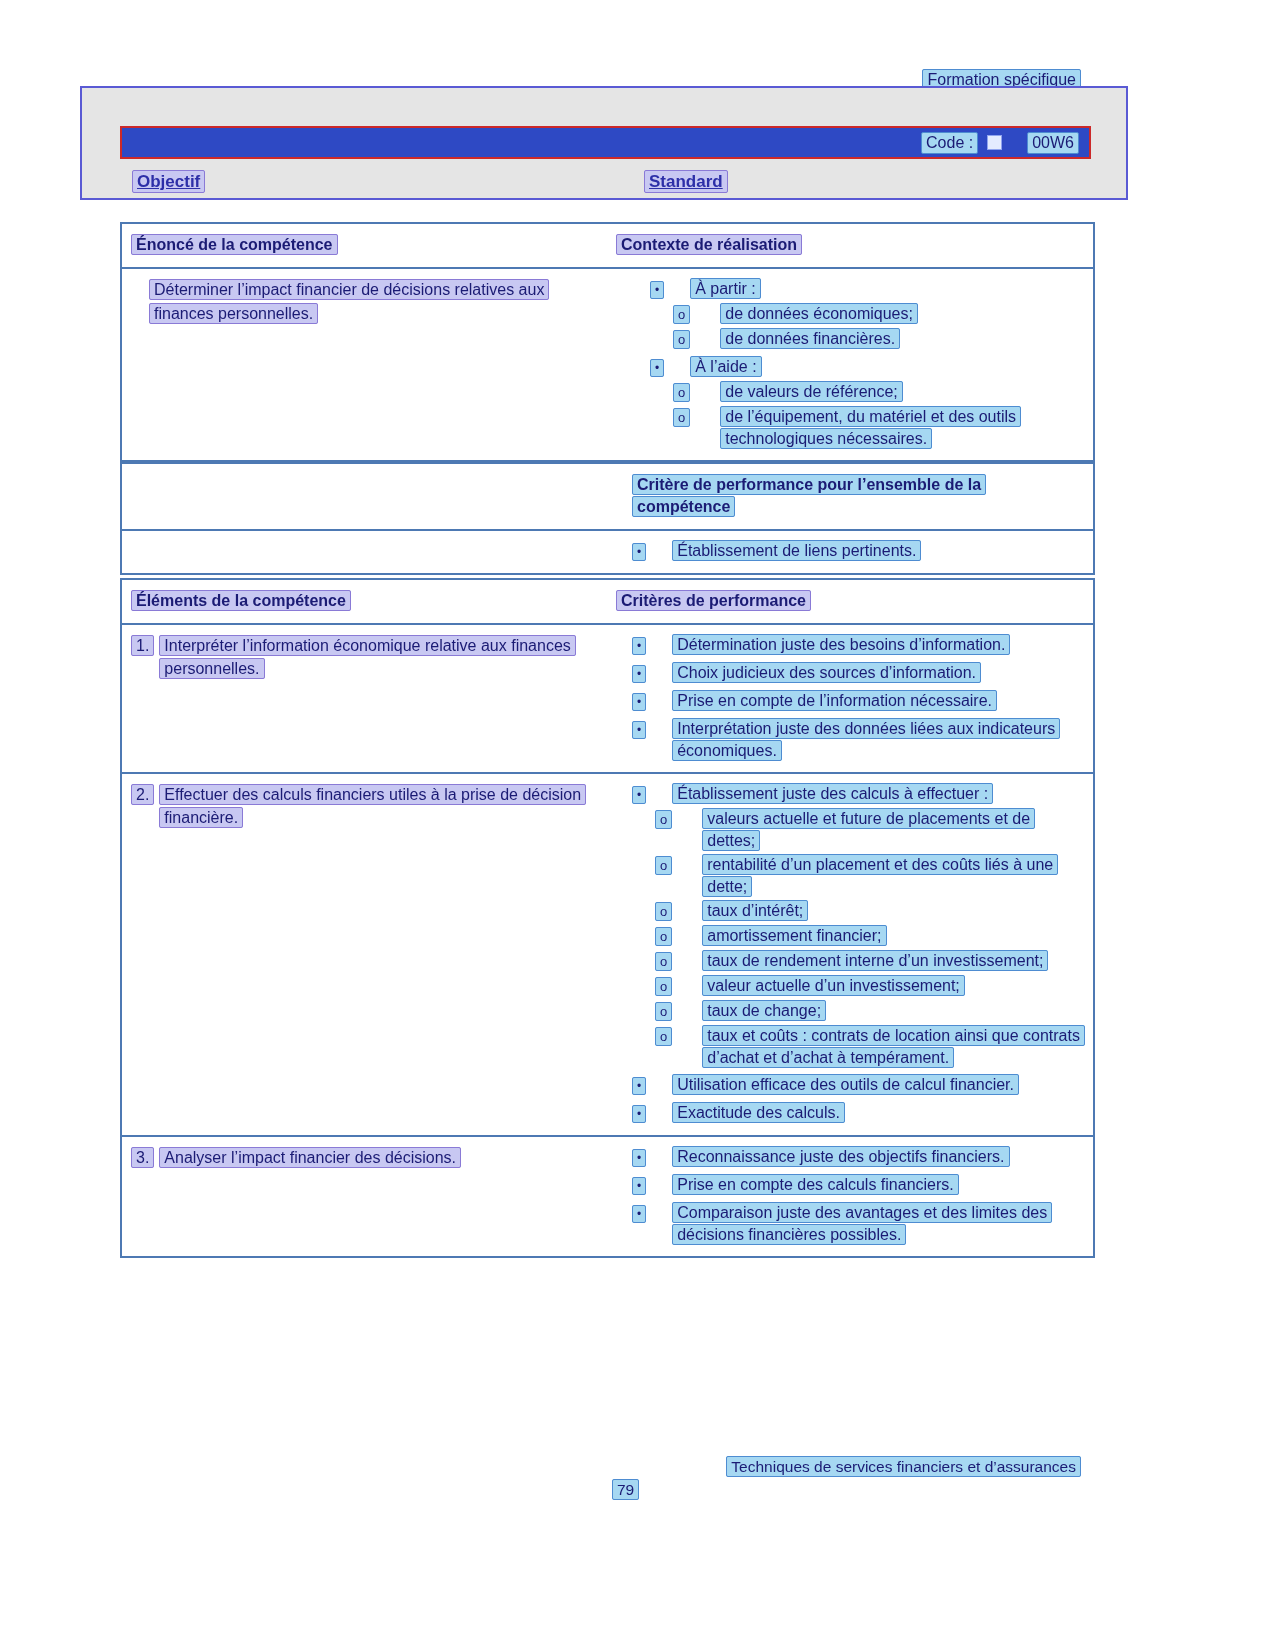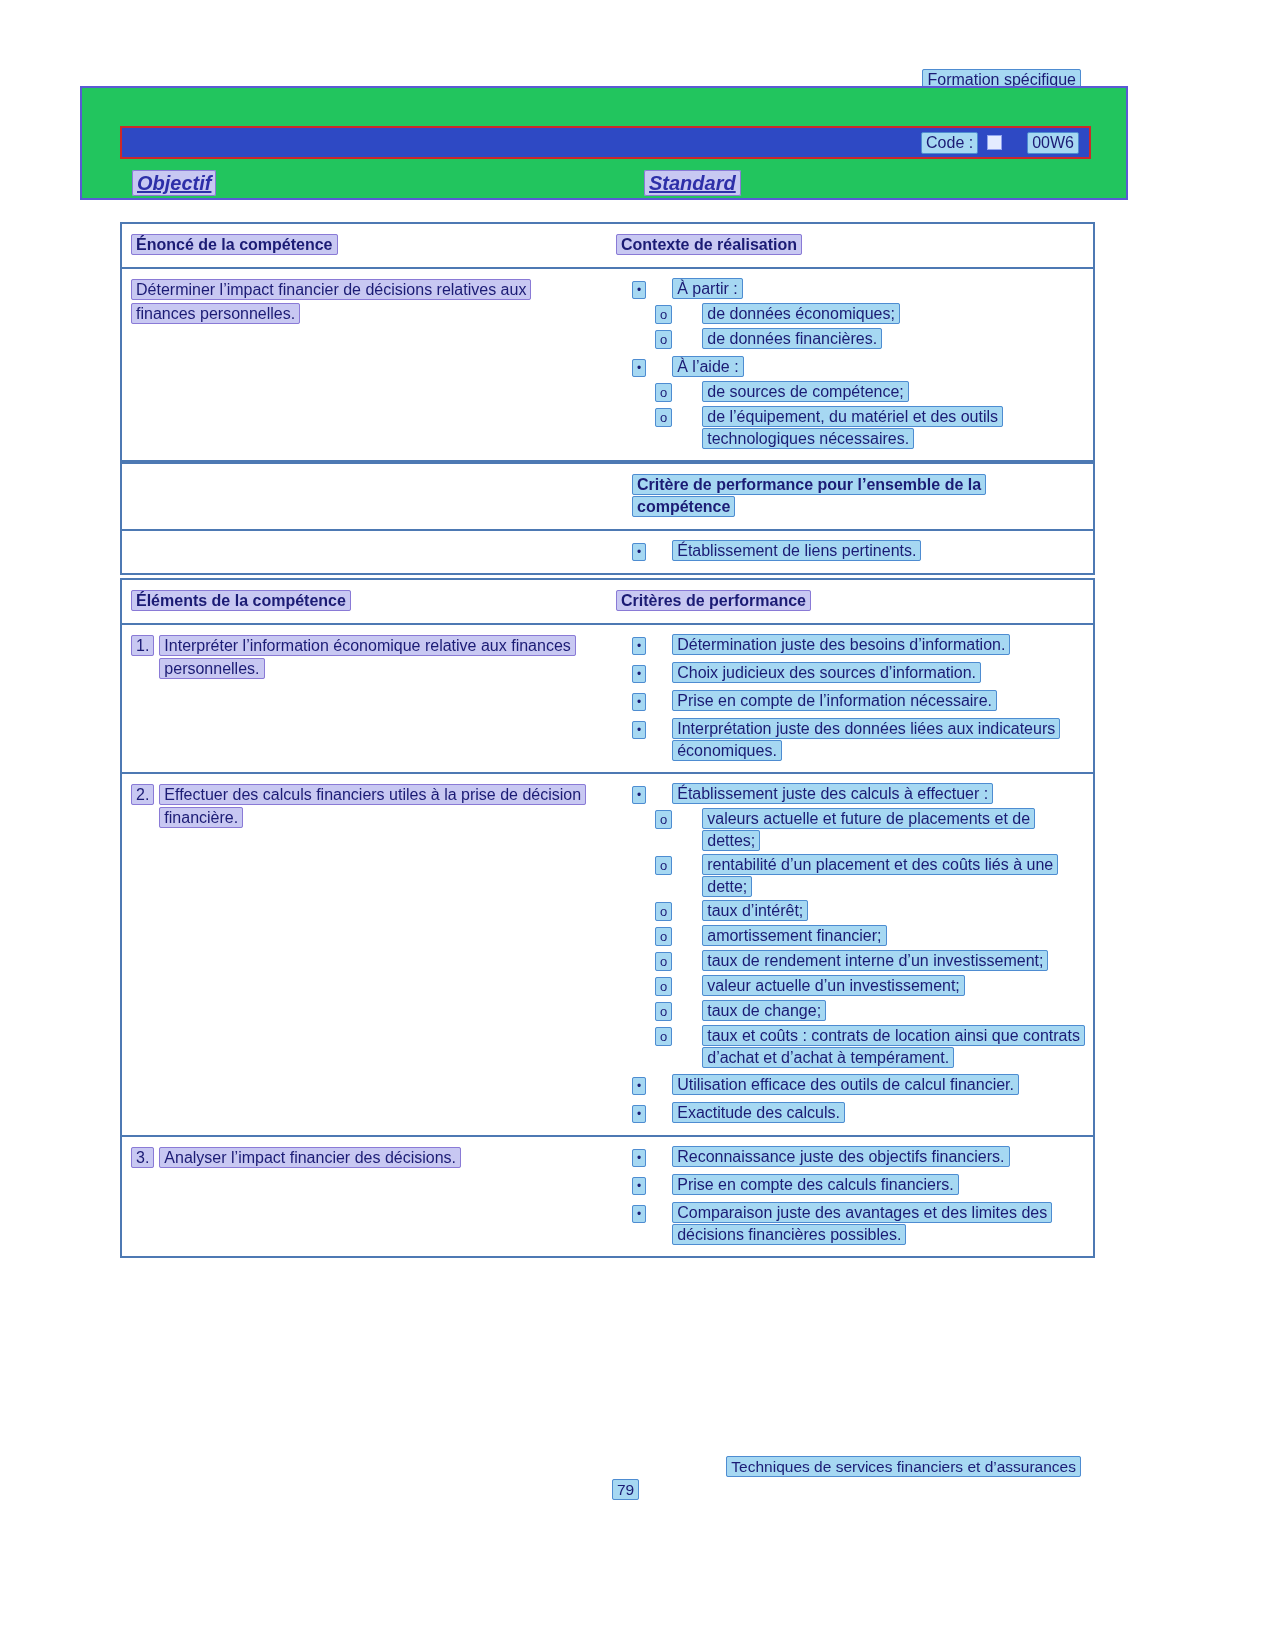--- a/index.html
+++ b/index.html
@@ -17,45 +17,45 @@
   }
   .hl-c { background:#a6d8f2; border:1px solid #4e8cd1;margin-left:16px; }
   .hl-p { background:#c8c8f2; border:1px solid #8a7ad6; }
 
   
   .cat { position:absolute; top:71px; right:194px; font-size:16px; }
 
   
   .banner {
     position:absolute; left:80px; top:86px; width:1048px; height:114px;
-    background:#22c55e; border:2px solid #5a5ad4;
+    background:#e5e5e5; border:2px solid #5a5ad4;
   }
   .code-bar {
     position:absolute; left:38px; top:38px; width:971px; height:33px;
     background:#2e49c4; border:2px solid #cc2929;
     display:flex; align-items:center; justify-content:flex-end; gap:9px;
     padding:0 10px;
   }
   .code-box { width:15px; height:15px; background:#e4ebff; border:1px solid #8fa3ef; flex:none; }
-  .heading { font-size:20px; font-weight:bold; font-style:italic; text-decoration:underline; color:#2d2fa8; }
+  .heading { font-size:17px; font-weight:bold; text-decoration:underline; color:#2d2fa8; }
   .objectif { position:absolute; left:50px; top:84px; }
   .standard { position:absolute; left:534px; top:84px;padding-left:28px; }
 
   
   .tbl { position:absolute; left:120px; width:975px; border:2px solid #4d79b3; background:#fff; }
   .t1 { top:222px; }
   .t2 { top:462px; }
   .t3 { top:578px; }
   .hdr { display:grid; grid-template-columns:494px 1fr; padding:10px 0 11px; border-bottom:2px solid #4d79b3; }
   .hc { font-weight:bold; line-height:22px; }
   .hc.left { padding-left:9px; }
   .narrow { max-width:402px; }
   .row { display:grid; grid-template-columns:494px 1fr; }
   .row + .row { border-top:2px solid #4d79b3; }
-  .t1 .row { min-height:176px; }
+  .t1 .row { min-height:176px;padding-left:18px; }
   .t2 .hdr { min-height:64px; }
   .cell-l { padding:9px 14px 10px 9px; }
   .cell-r { padding:9px 12px 10px 0; }
 
   .stmt { max-width:446px; line-height:24px; }
   .elem { display:flex; line-height:23px; }
   .elem .num { flex:none; margin-right:5px; }
   .elem .etxt { flex:1 1 auto; max-width:436px; }
 
   
@@ -113,21 +113,21 @@
             <div class="li lvl2">
               <span class="marker"><span class="hl hl-c mk2">o</span></span>
               <span class="txt"><span class="hl hl-c">de données financières.</span></span>
             </div>
             <div class="li lvl1">
               <span class="marker"><span class="hl hl-c mk1">•</span></span>
               <span class="txt"><span class="hl hl-c">À l’aide :</span></span>
             </div>
             <div class="li lvl2">
               <span class="marker"><span class="hl hl-c mk2">o</span></span>
-              <span class="txt"><span class="hl hl-c">de sources de compétence;</span></span>
+              <span class="txt"><span class="hl hl-c">de valeurs de référence;</span></span>
             </div>
             <div class="li lvl2">
               <span class="marker"><span class="hl hl-c mk2">o</span></span>
               <span class="txt"><span class="hl hl-c">de l’équipement, du matériel et des outils technologiques nécessaires.</span></span>
             </div>
           </div>
       </div>
     </div>
   </div>
 

